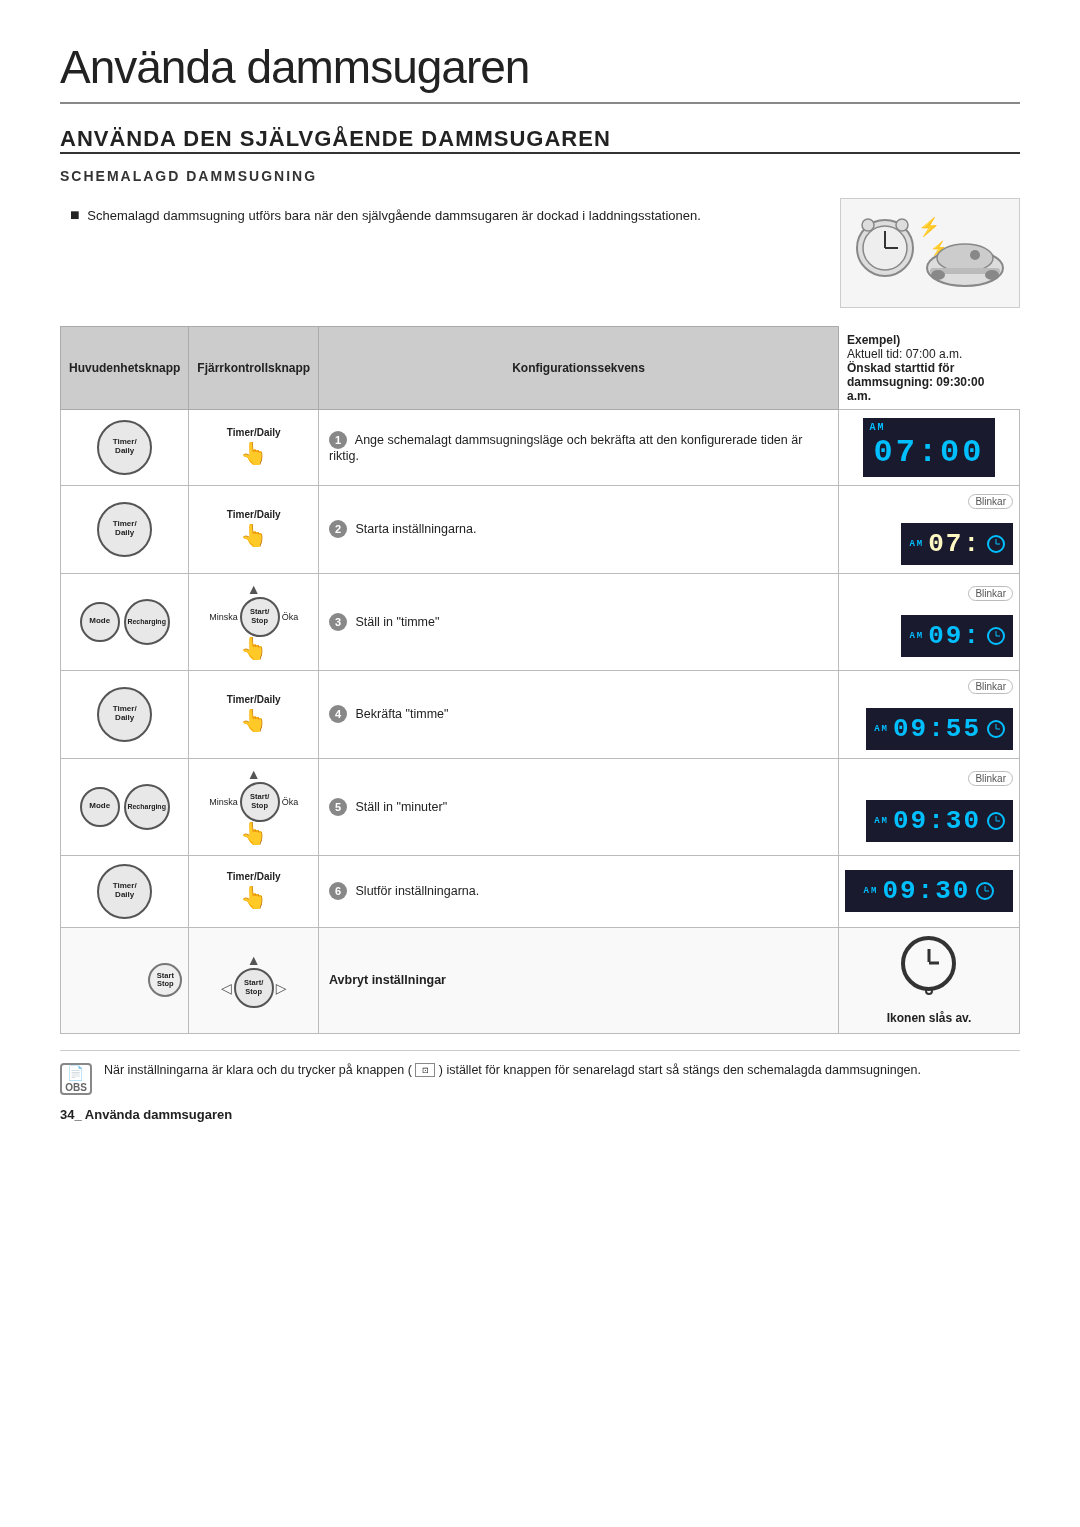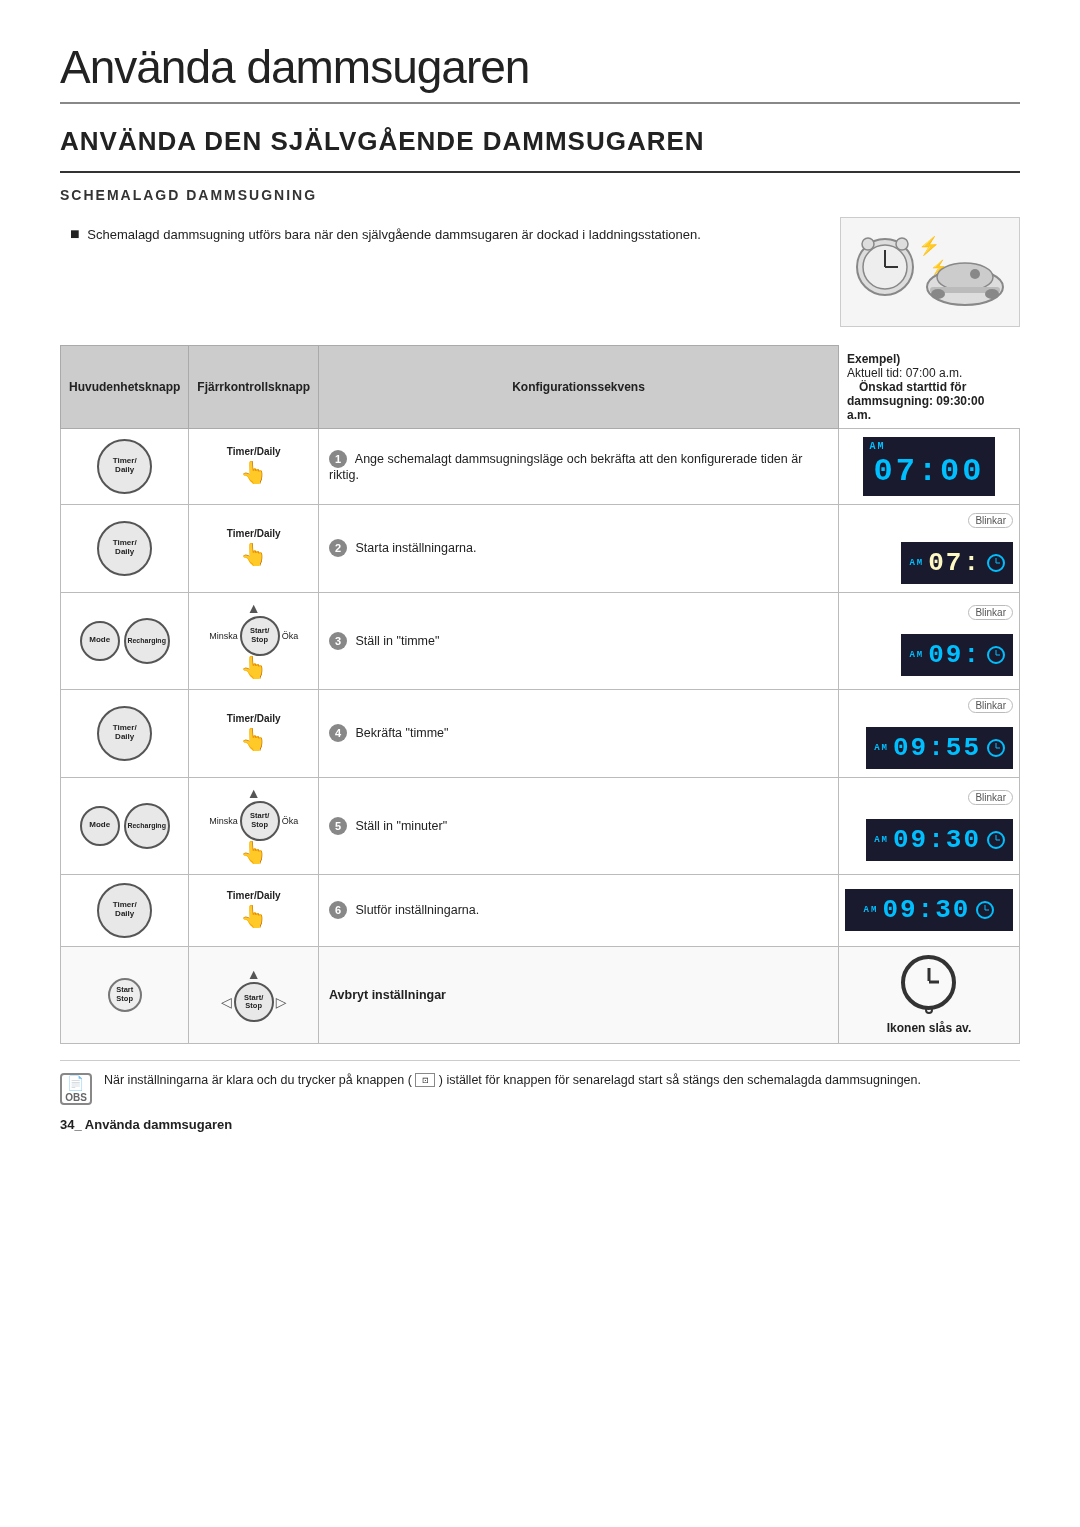--- a/index.html
+++ b/index.html
@@ -17,25 +17,25 @@
       font-weight: 300;
       letter-spacing: -1px;
       color: #222;
       border-bottom: 2px solid #888;
       padding-bottom: 8px;
       margin-bottom: 22px;
       font-family: Arial, sans-serif;
     }
 
     .section-title {
-      font-size: 26px;
+      font-size: 22px;
       font-weight: 900;
       letter-spacing: 1px;
       border-bottom: 2px solid #333;
-      padding-bottom: 14px;
+      padding-bottom: 0;
       margin-bottom: 14px;
       text-transform: uppercase;
     }
 
     .subsection-title {
       font-size: 14px;
       font-weight: 700;
       letter-spacing: 2px;
       text-transform: uppercase;
       margin-bottom: 14px;
@@ -415,21 +415,21 @@
   <table class="main-table">
     <thead>
       <tr>
         <th>Huvudenhetsknapp</th>
         <th>Fjärrkontrollsknapp</th>
         <th>Konfigurationssekvens</th>
         <th style="background:#fff; border:none; text-align:left; padding-left:8px;">
           <div>
             <strong>Exempel)</strong><br>
             <span style="font-size:12px; font-weight:400;">Aktuell tid: 07:00 a.m.</span><br>
-            <span style="font-size:12px; font-weight:700;margin-left:12px;">Önskad starttid för</span><br>
+            <span style="font-size:12px; font-weight:700;">Önskad starttid för</span><br>
             <span style="font-size:12px; font-weight:700;">dammsugning: 09:30:00 a.m.</span>
           </div>
         </th>
       </tr>
     </thead>
     <tbody>
 
       <tr>
         <td>
           <div class="btn-round btn-timer" style="width:55px;height:55px;">
@@ -602,21 +602,21 @@
           <div class="display-screen" style="display:flex; align-items:center; gap:4px; min-width:110px; justify-content:center; padding:6px 8px;">
             <span style="font-size:9px; font-weight:bold;">AM</span>
             <span style="font-size:26px; letter-spacing:2px; color:#00bfff; font-family:'Courier New',monospace;">09:30</span>
             <span class="clock-icon"></span>
           </div>
         </td>
       </tr>
 
       <tr class="cancel-row">
         <td>
-          <div style="display:flex; flex-direction:column; align-items:center; gap:3px;">
+          <div style="display:flex; flex-direction:column; align-items:flex-end; gap:3px;">
             <div class="btn-start-small">
               <span style="font-size:7.5px; font-weight:700; line-height:1.1;">Start<br>Stop</span>
             </div>
           </div>
         </td>
         <td>
           <div class="dpad-container">
             <div class="dpad-up">▲</div>
             <div class="dpad-middle">
               <span style="font-size:14px; color:#555;">◁</span>
@@ -624,21 +624,21 @@
                 <span style="font-size:7.5px; line-height:1.1; font-weight:700; text-align:center;">Start/<br>Stop</span>
               </div>
               <span style="font-size:14px; color:#555;">▷</span>
             </div>
           </div>
         </td>
         <td class="config-col">
           <strong>Avbryt inställningar</strong>
         </td>
         <td>
-          <div style="display:flex; flex-direction:column; align-items:center; gap:8px;">
+          <div style="display:flex; flex-direction:column; align-items:center; gap:17px;">
 
             <div style="position:relative; display:inline-block;">
               <div class="big-clock-icon">
                 <div class="big-clock-dot"></div>
               </div>
             </div>
             <span style="font-size:12px; font-weight:700;">Ikonen slås av.</span>
           </div>
         </td>
       </tr>

